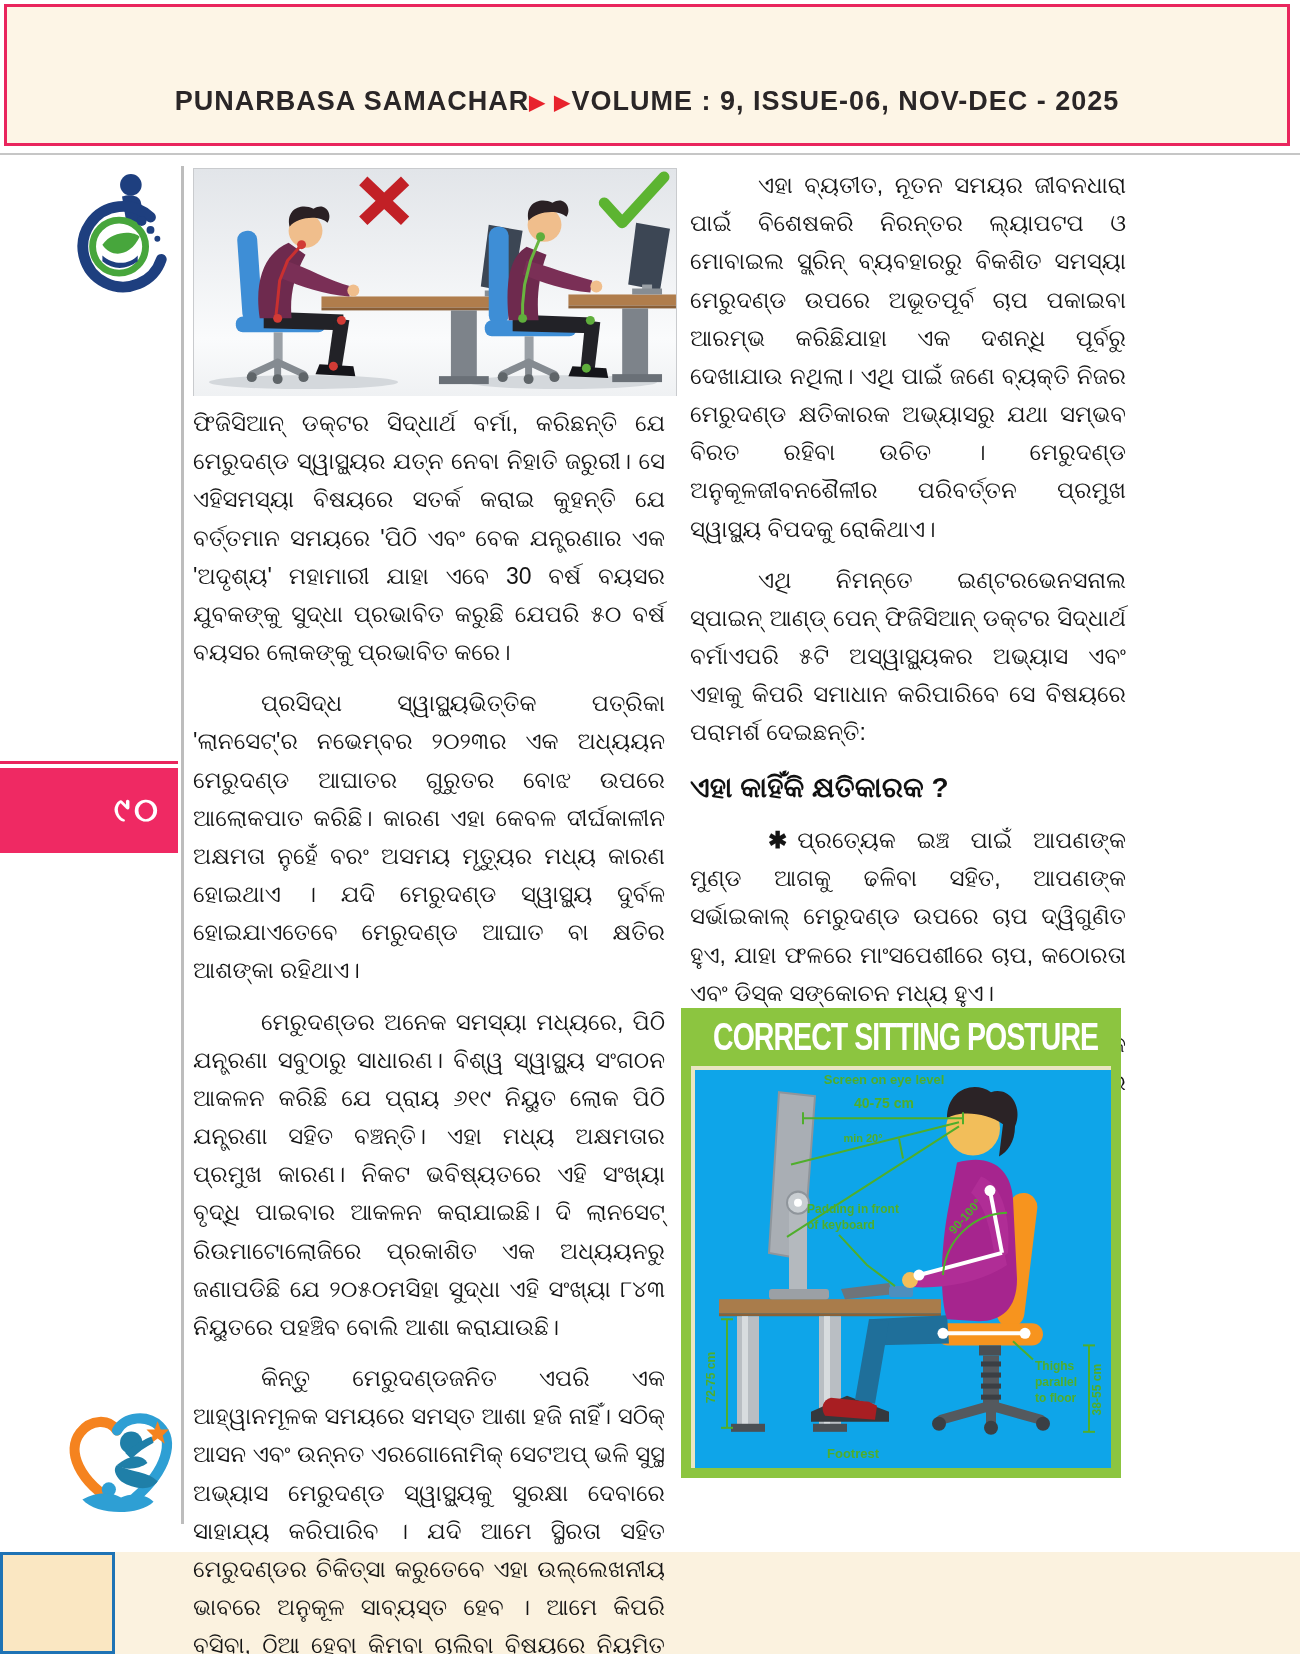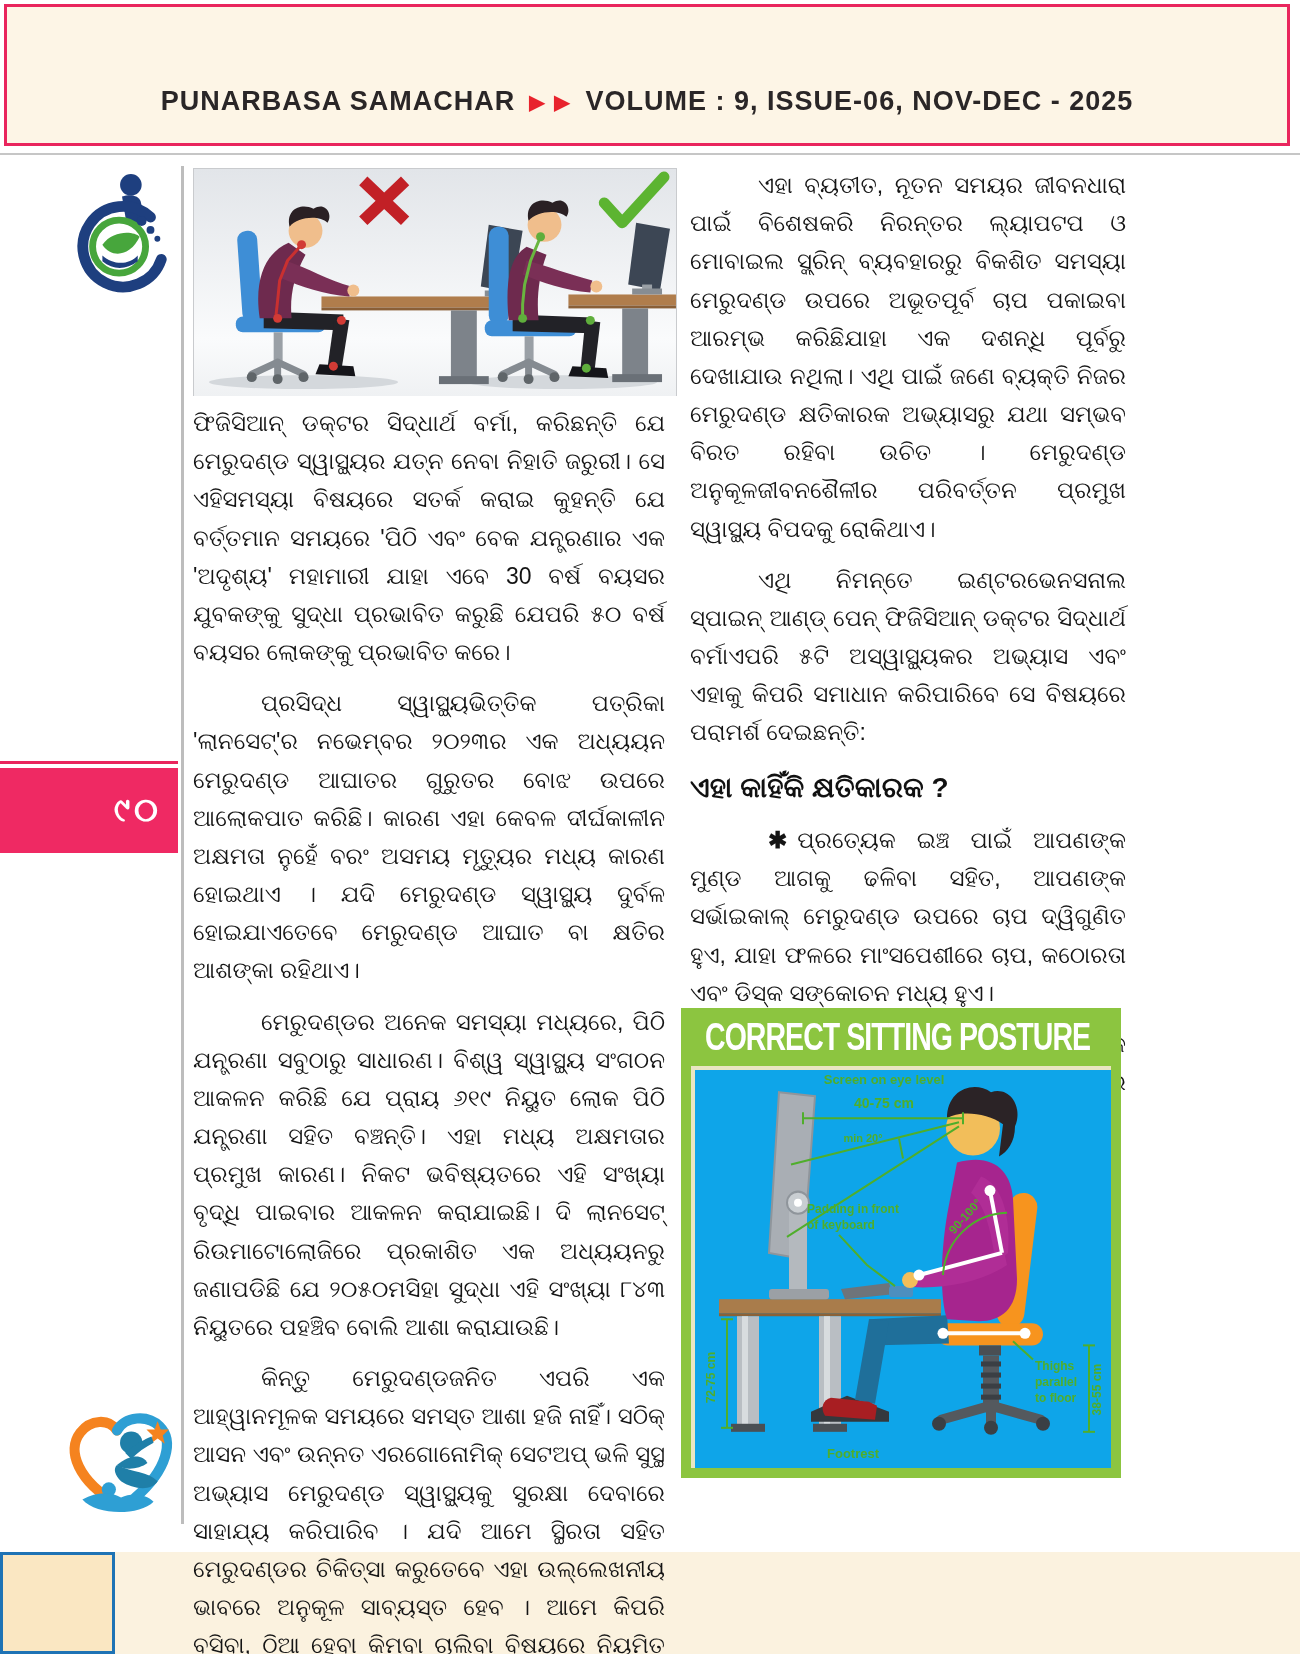--- a/index.html
+++ b/index.html
@@ -11,21 +11,21 @@
     overflow:hidden;
   }
   
   .header-band{
     position:absolute;left:4px;top:4px;width:1286px;height:142px;
     background:#FDF5E6;border:3px solid #E9255D;
     display:flex;justify-content:center;align-items:flex-end;
     padding-bottom:26px;box-sizing:border-box;
   }
   .header-line{
-    display:flex;align-items:center;gap:14px;
+    display:flex;align-items:center;
     font-weight:bold;font-size:27px;letter-spacing:1px;color:#2A2627;
   }
   .header-arrows{color:#E8232D;font-size:20px;letter-spacing:2px;}
   .header-rule{
     position:absolute;left:0;top:153px;width:1300px;height:2px;background:#C6C6C6;
   }
   
   .v-separator{
     position:absolute;left:181px;top:166px;width:3px;height:1358px;background:#BDBDBD;
   }
@@ -70,21 +70,21 @@
   .bullet-p{text-indent:78px;}
   .bullet-marker{font-weight:bold;margin-right:10px;}
   .solve-q{text-indent:96px;}
   
   .infographic{
     position:absolute;left:681px;top:1008px;width:440px;height:470px;
     background:#8CC540;box-sizing:border-box;padding:0 10px 10px 10px;
     display:flex;flex-direction:column;
   }
   .info-header{
-    height:54px;display:flex;align-items:center;gap:12px;padding:2px 2px;
+    height:54px;display:flex;align-items:center;gap:20px;padding:2px 2px;
   }
   .info-title{
     color:#ffffff;font-weight:bold;font-size:30px;letter-spacing:-1px;
     transform:scale(0.95,1.28);transform-origin:left center;white-space:nowrap;
   }
   .info-body{
     flex:1;background:#0ea5e9;position:relative;overflow:hidden;
     box-shadow:inset 4px 4px 0 #E9E6C3;
   }
   .info-body svg{position:absolute;inset:0;width:100%;height:100%;}

